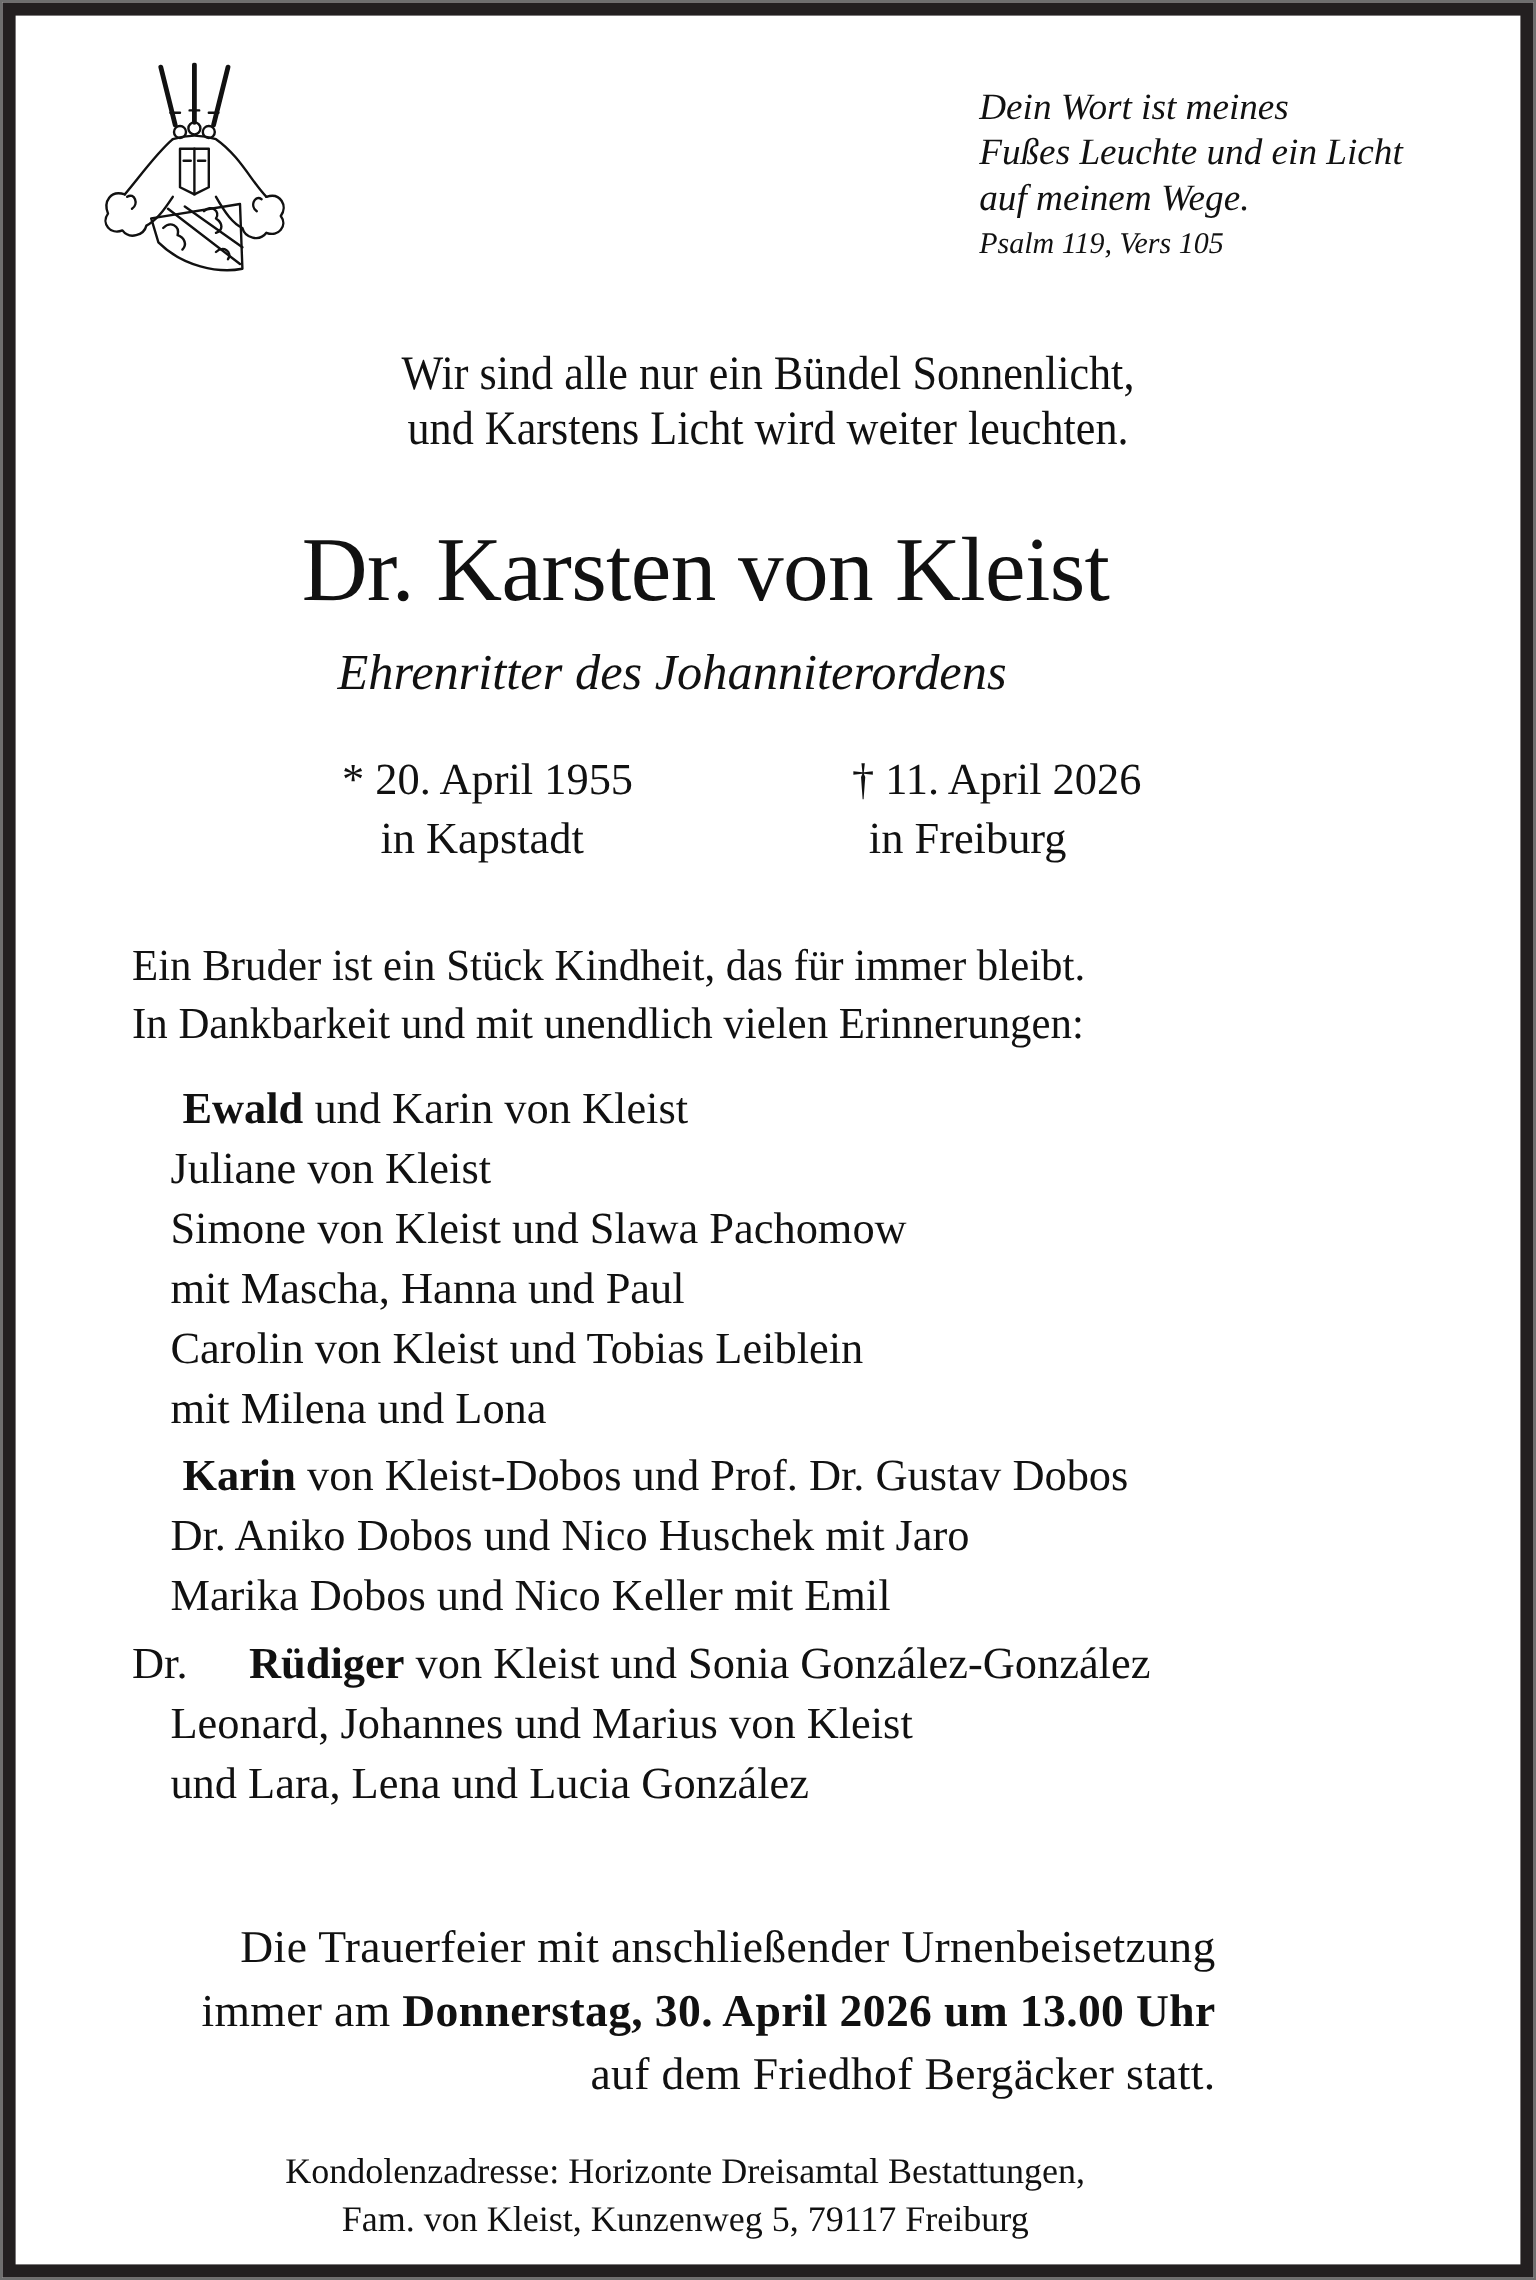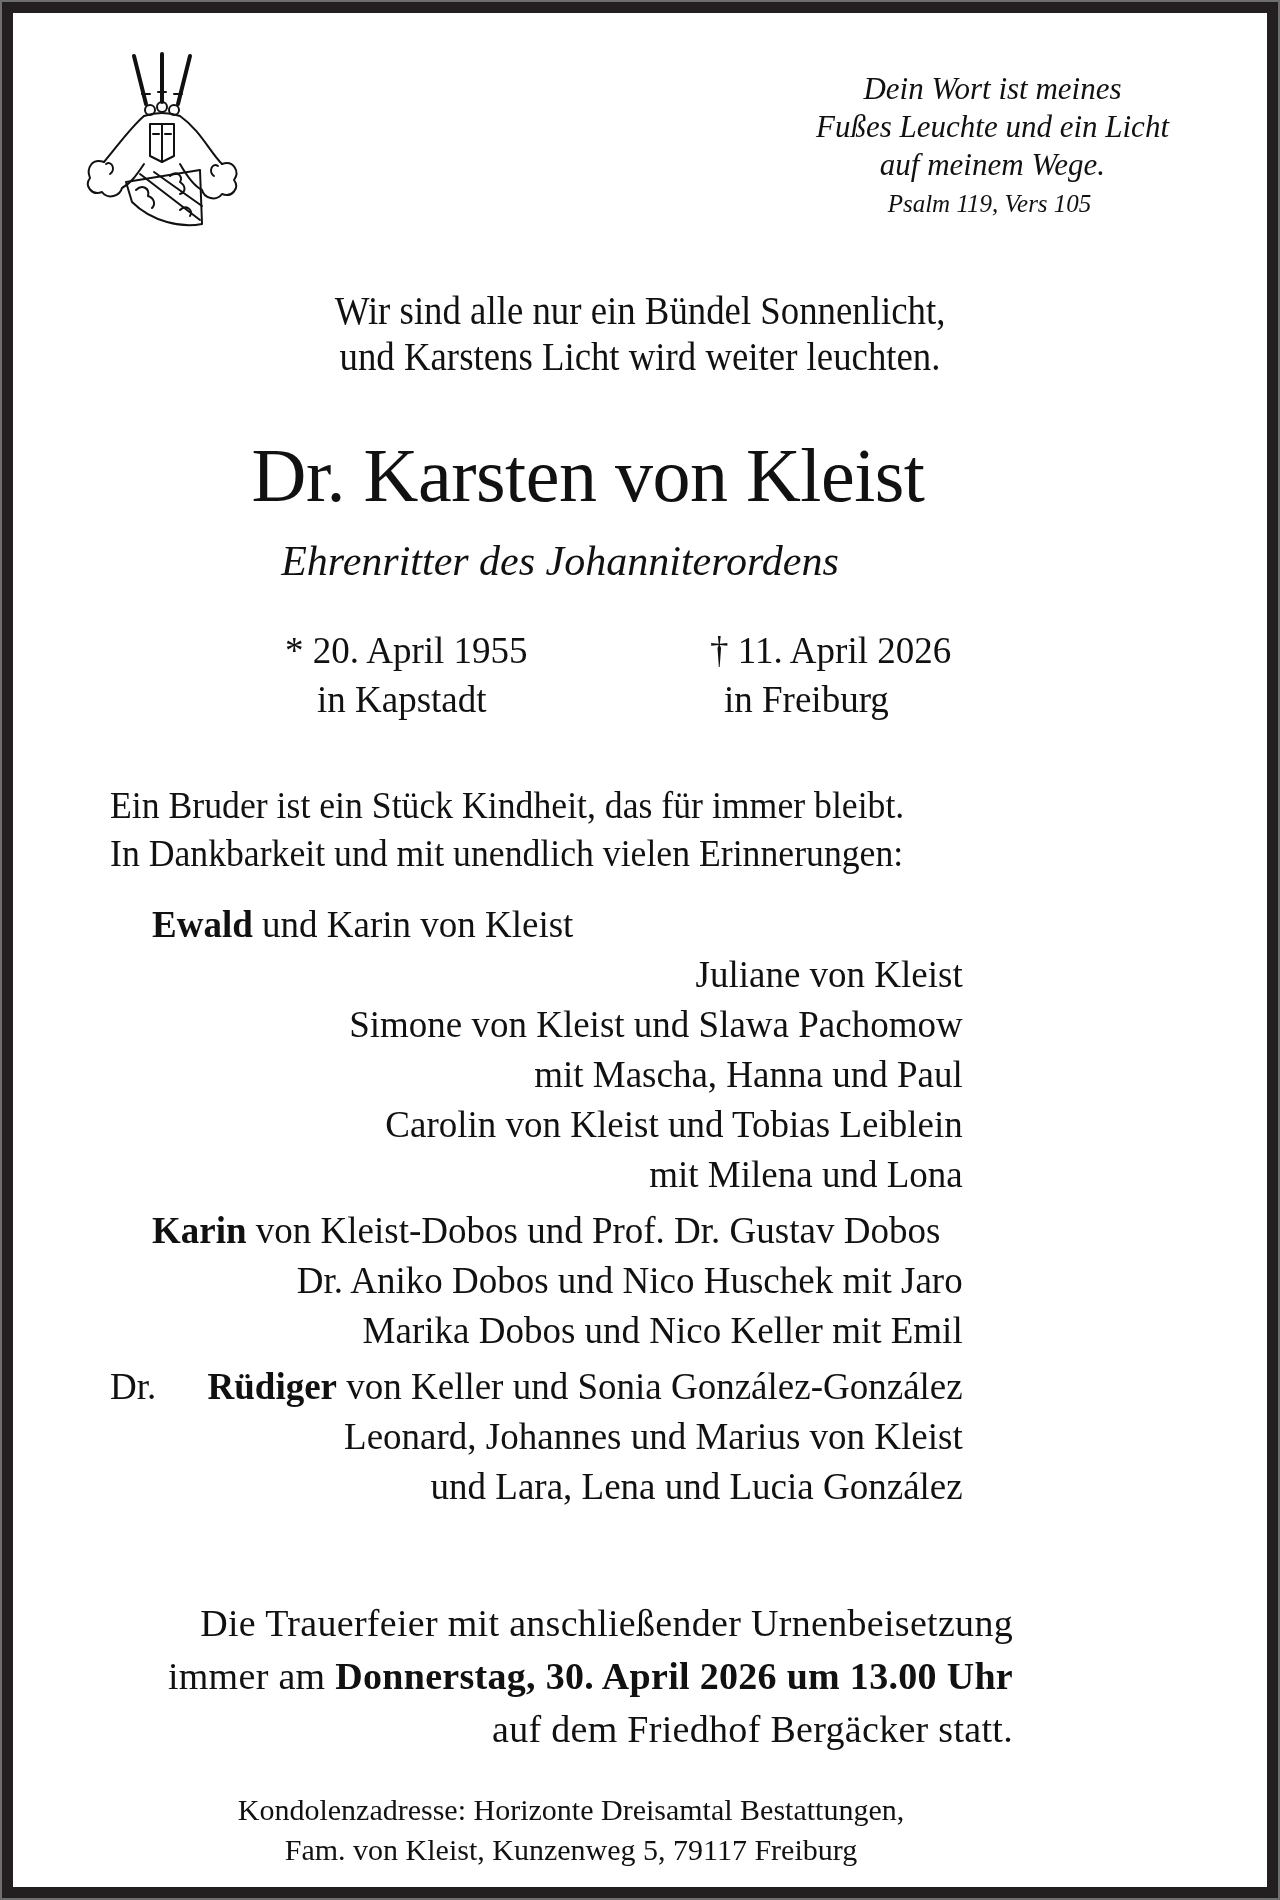--- a/index.html
+++ b/index.html
@@ -8,21 +8,21 @@
     position: absolute; left: 2px; top: 2px; width: 1276px; height: 1896px;
     box-sizing: border-box; border: 11px solid #231f20; background: #fff;
   }
   .outer-edge {
     position: absolute; left: 0; top: 0; width: 1280px; height: 1900px;
     box-sizing: border-box; border: 2px solid #6e6e6e;
   }
   .serif { font-family: "Liberation Serif", "DejaVu Serif", serif; color: #111; }
   .crest { position: absolute; left: 82px; top: 52px; width: 160px; height: 180px; }
   .psalm {
-    position: absolute; right: 111px; top: 70px; text-align: center;
+    position: absolute; right: 111px; top: 70px; text-align: left;
     font-style: italic; font-size: 31px; line-height: 38px;
   }
   .psalm .ref { font-size: 25px; line-height: 40px; margin-right: 6px; }
   .motto {
     position: absolute; left: 0; width: 1280px; top: 288px; text-align: center;
     font-size: 40px; line-height: 46px; transform: scaleX(0.92);
   }
   .name {
     position: absolute; left: 0; width: 1176px; top: 430px; text-align: center;
     font-size: 76px; line-height: 90px; font-weight: 400; letter-spacing: -0.5px;
@@ -37,21 +37,21 @@
   .dates .place { padding-left: 32px; }
   .dates.death .place { padding-left: 14px; }
   .intro {
     position: absolute; left: 110px; top: 782px; font-size: 37px; line-height: 48px;
     white-space: nowrap; transform-origin: left top; transform: scaleX(0.965);
   }
   .mourners { position: absolute; left: 110px; top: 900px; font-size: 37px; line-height: 50px; }
   .group { margin-bottom: 6px; }
   .group .head { white-space: nowrap; }
   .group .head b { font-weight: 700; margin-left: 42px; }
-  .group .sub { padding-left: 32px; white-space: nowrap; text-align: right; }
+  .group .sub { padding-left: 32px; white-space: nowrap; }
   .service {
     position: absolute; left: 0; width: 1013px; top: 1597px; text-align: right;
     font-size: 38px; line-height: 53px; letter-spacing: 0.3px;
   }
   .service b { font-weight: 700; }
   .address {
     position: absolute; left: 0; width: 1142px; top: 1790px; text-align: center;
     font-size: 30px; line-height: 40px;
   }
 </style>
@@ -131,21 +131,21 @@
     <div class="sub">mit Mascha, Hanna und Paul</div>
     <div class="sub">Carolin von Kleist und Tobias Leiblein</div>
     <div class="sub">mit Milena und Lona</div>
   </div>
   <div class="group">
     <div class="head"><span></span><b>Karin</b><span> von Kleist-Dobos und Prof. Dr. Gustav Dobos</span></div>
     <div class="sub">Dr. Aniko Dobos und Nico Huschek mit Jaro</div>
     <div class="sub">Marika Dobos und Nico Keller mit Emil</div>
   </div>
   <div class="group">
-    <div class="head"><span>Dr. </span><b>Rüdiger</b><span> von Keller und Sonia González-González</span></div>
+    <div class="head"><span>Dr. </span><b>Rüdiger</b><span> von Kleist und Sonia González-González</span></div>
     <div class="sub">Leonard, Johannes und Marius von Kleist</div>
     <div class="sub">und Lara, Lena und Lucia González</div>
   </div>
 </div>
 
 <div class="service serif">
   <div>Die Trauerfeier mit anschließender Urnenbeisetzung</div>
   <div><span>immer am </span><b>Donnerstag, 30. April 2026 um 13.00 Uhr</b></div>
   <div>auf dem Friedhof Bergäcker statt.</div>
 </div>

